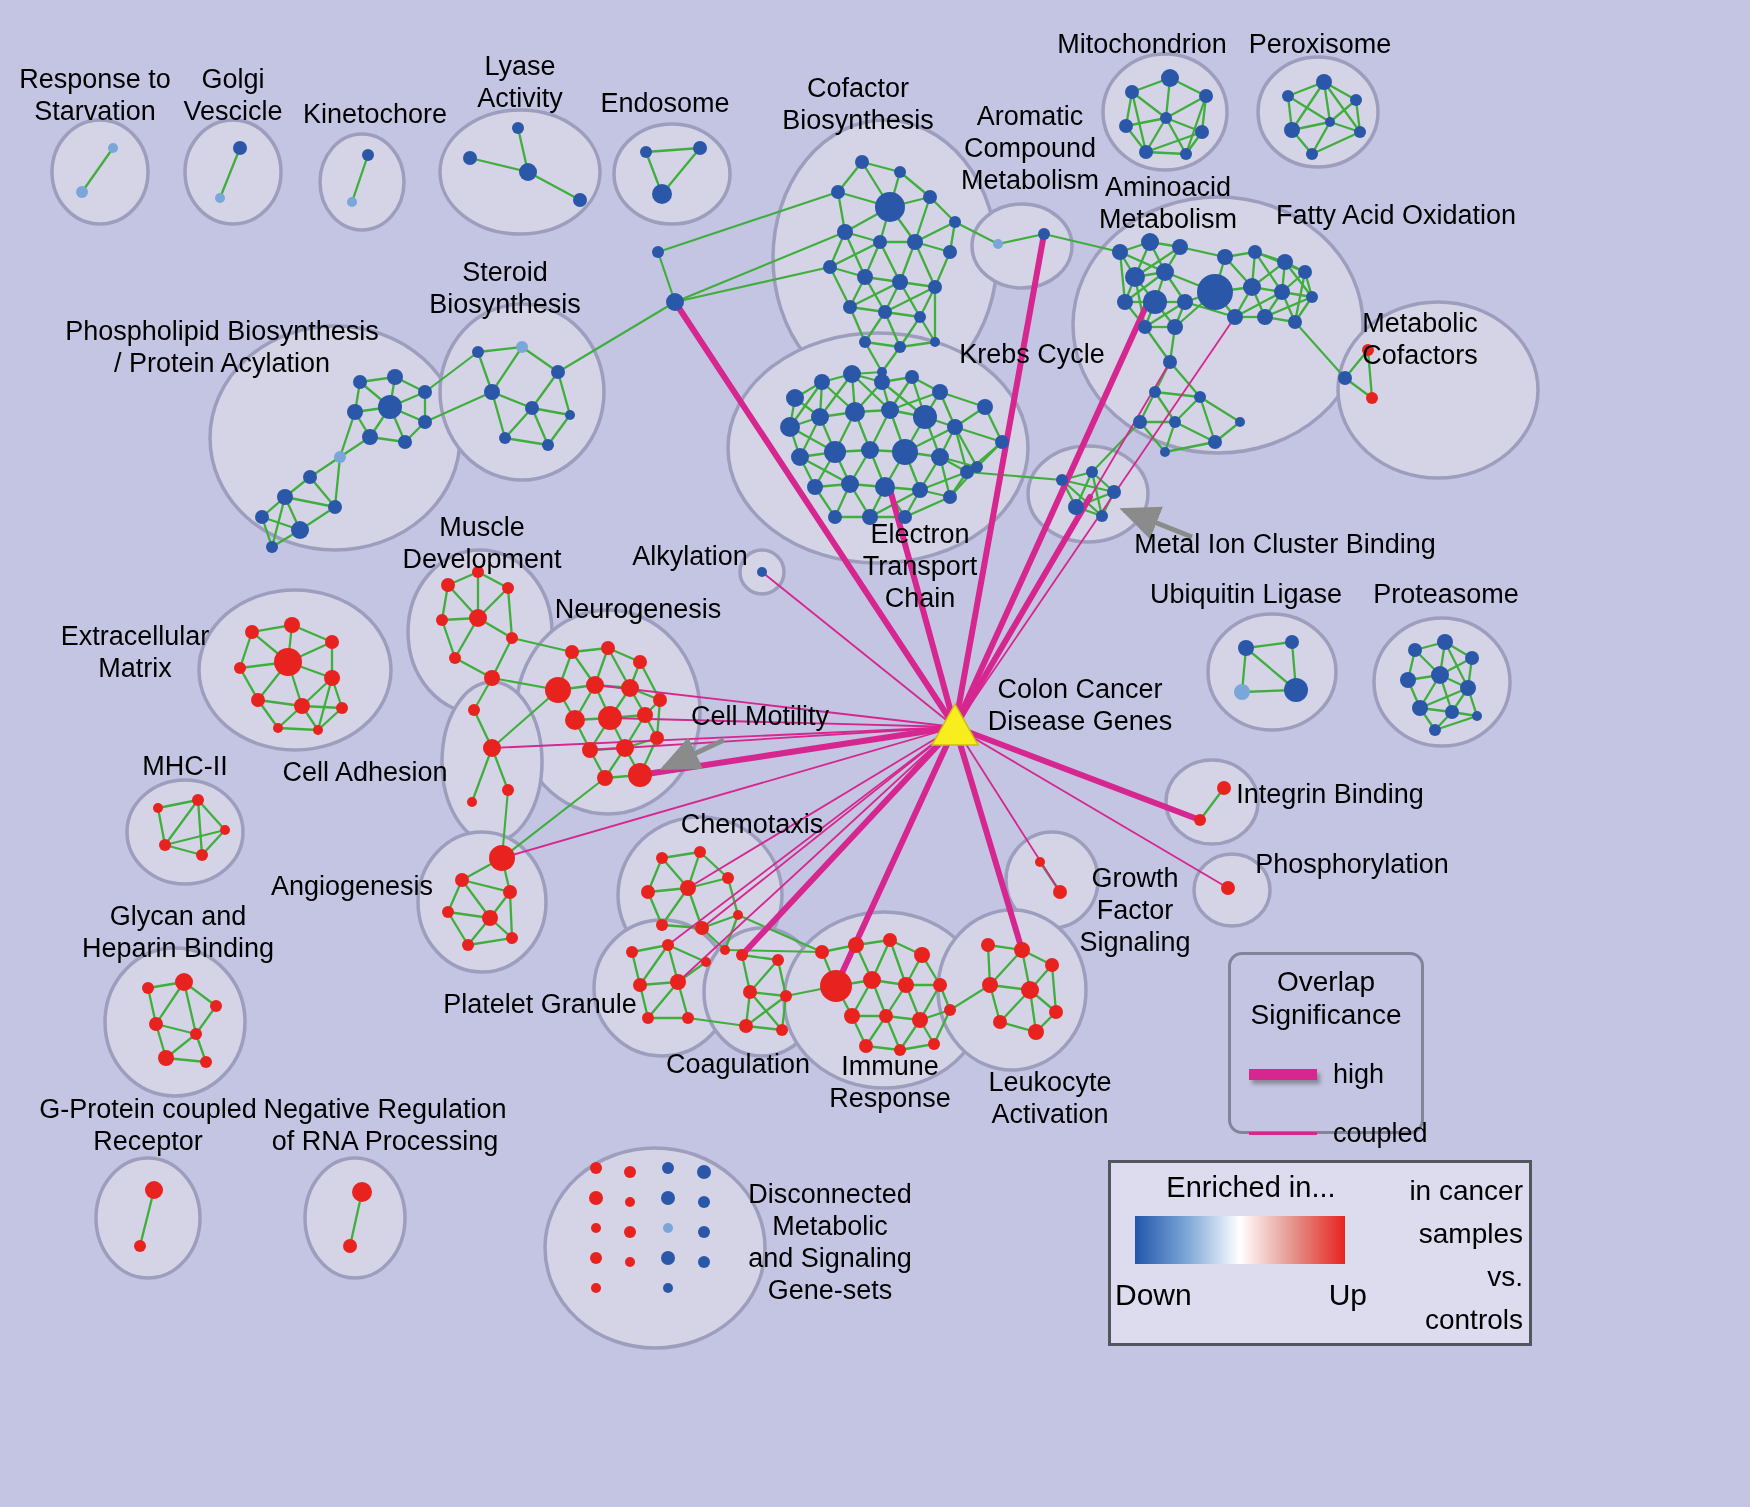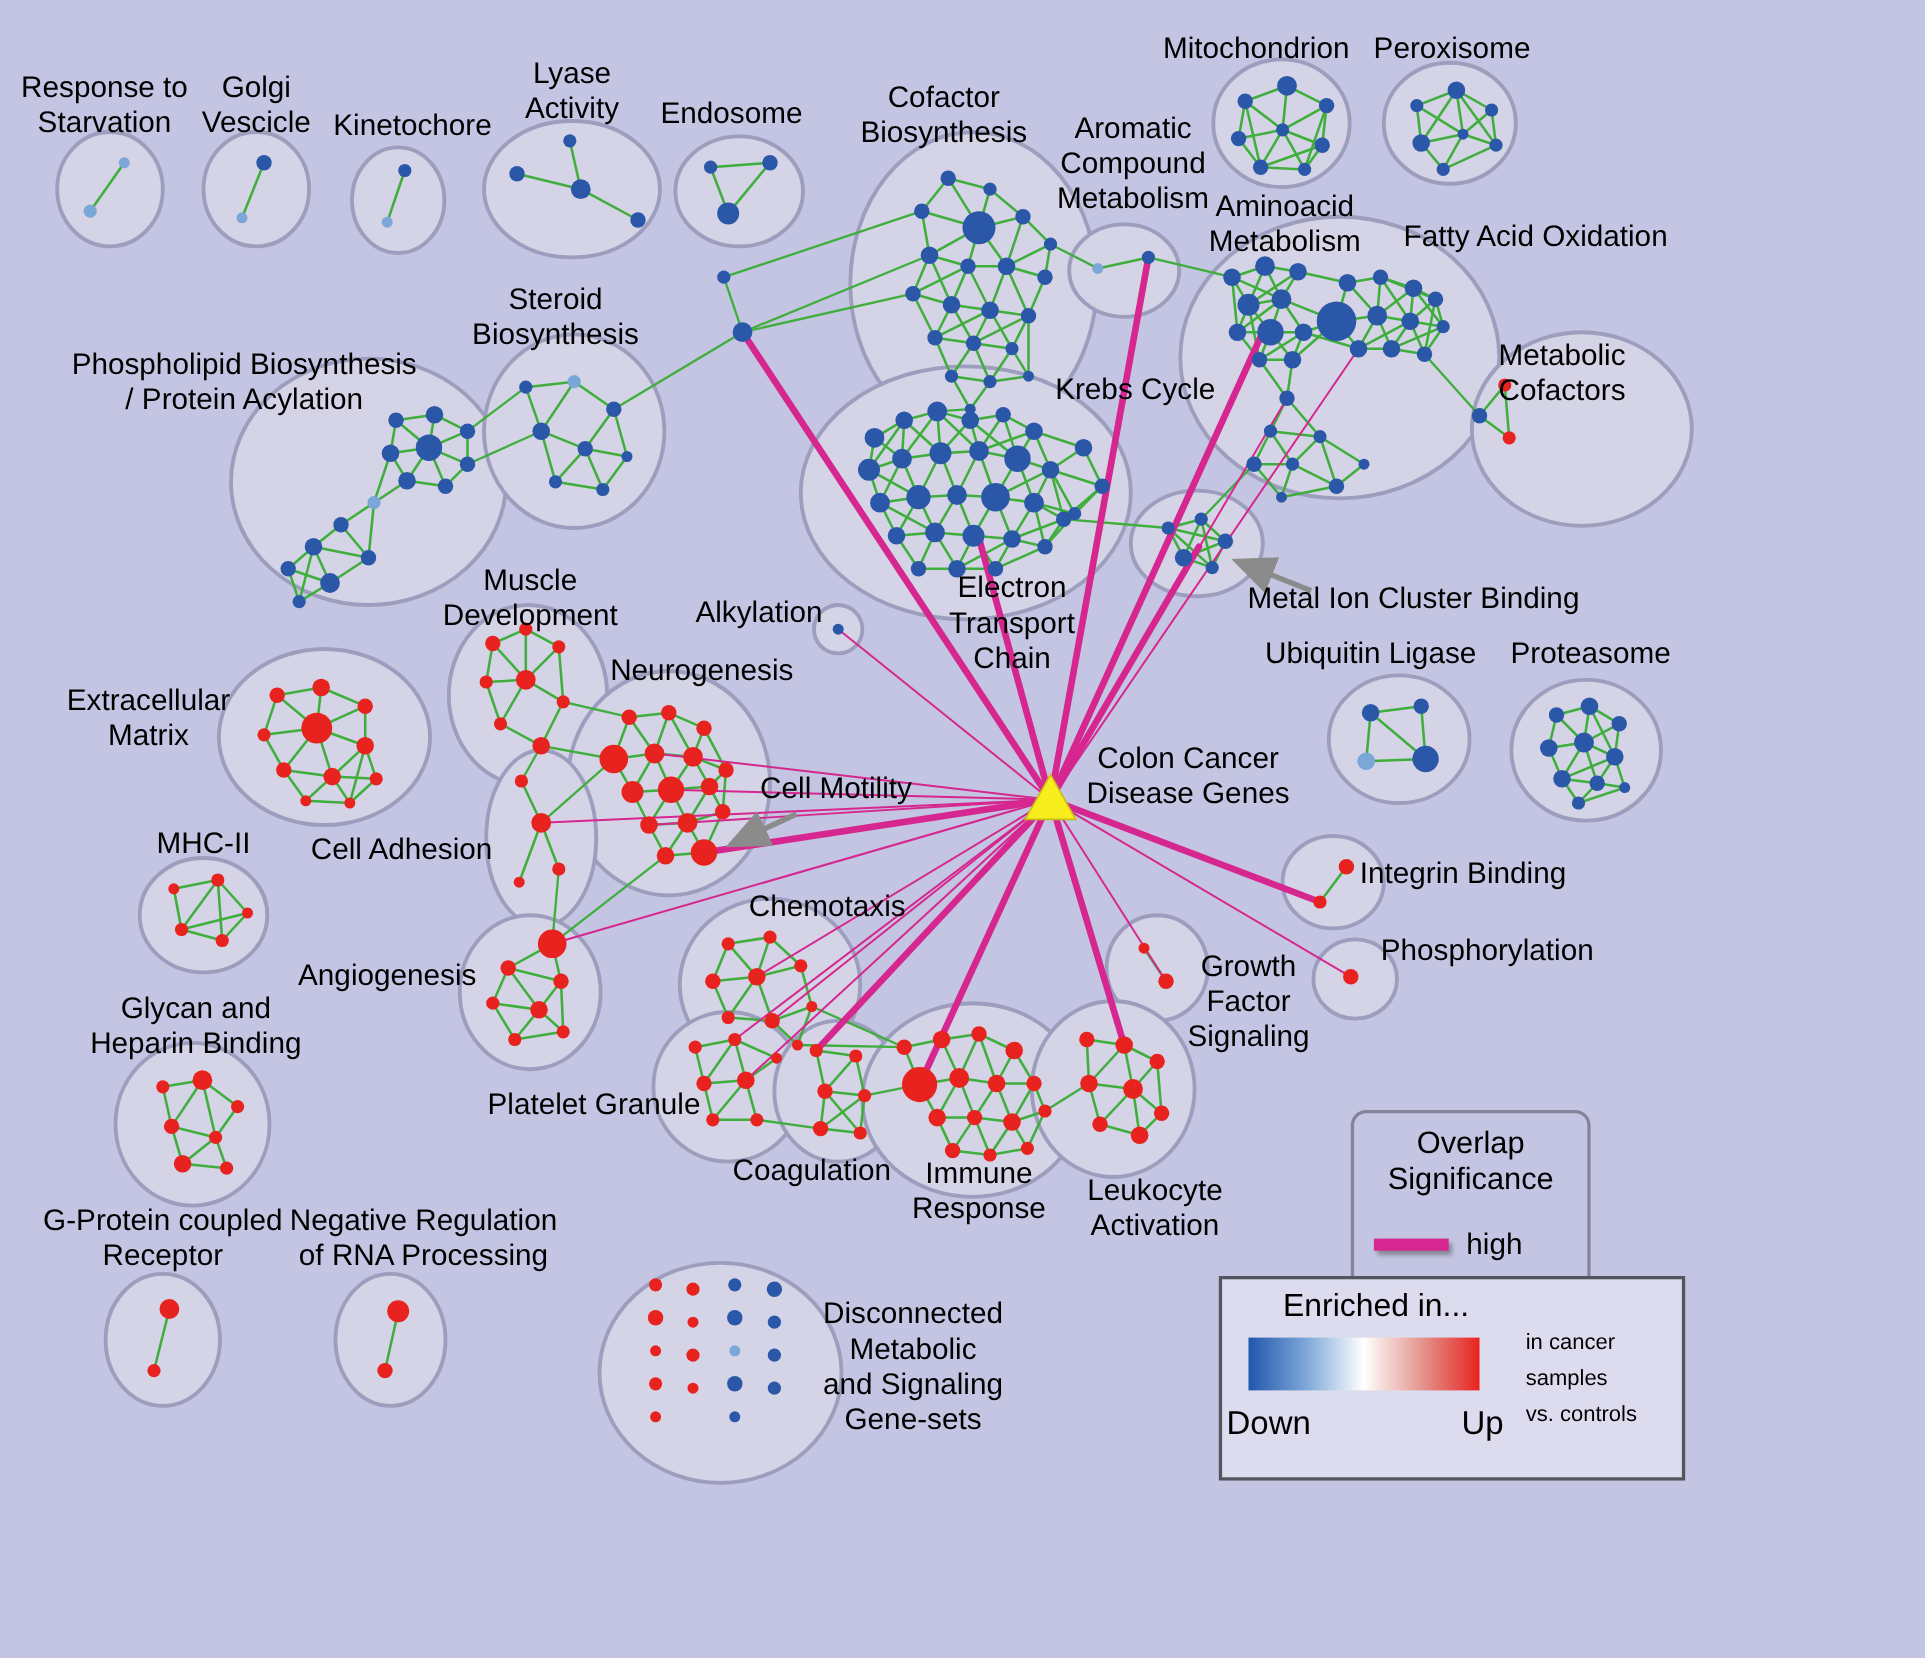--- a/index.html
+++ b/index.html
@@ -5,40 +5,40 @@
   html,body { margin:0; padding:0; }
   .canvas {
     position:relative; width:1750px; height:1507px;
     background:#c4c5e2; overflow:hidden;
     font-family:"Liberation Sans", sans-serif;
   }
   svg#net { position:absolute; left:0; top:0; }
   .lbl { font-family:"Liberation Sans", sans-serif; font-size:27px; fill:#000; }
   .legend { position:absolute; box-sizing:border-box; color:#000; }
   .legend-overlap {
-    left:1228px; top:1009px; width:218px; height:182px;
+    left:1228px; top:952px; width:196px; height:182px;
     border:3px solid #83839a; border-radius:14px;
     padding:10px 12px; background:transparent;
   }
   .legend-title { font-size:28px; text-align:center; line-height:33px; white-space:pre-line; }
   .legend-row { display:flex; align-items:center; gap:16px; margin-top:28px; padding-left:6px; }
   .swatch-high { width:68px; height:11px; box-shadow:3px 4px 4px rgba(60,60,60,0.45); flex:0 0 auto; }
   .swatch-mod  { width:68px; height:3px;  flex:0 0 auto; }
   .legend-row .lab { font-size:27px; }
   .legend-enriched {
     left:1108px; top:1160px; width:424px; height:186px;
     border:3px solid #55555f; background:#dcdcee;
     padding:6px 4px; display:flex; flex-direction:column;
   }
   .enriched-body { display:flex; flex:1; }
   .grad-col { width:272px; display:flex; flex-direction:column; }
   .grad-title { font-size:29px; text-align:center; margin-top:2px; }
   .gradient-bar { width:210px; height:48px; margin:12px 0 0 20px; }
   .grad-labels { display:flex; justify-content:space-between; width:252px; margin-top:14px; font-size:30px; }
-  .enriched-note { flex:1; text-align:left; align-self:center; font-size:20px; line-height:33px; white-space:pre-line; padding-right:2px; }
+  .enriched-note { flex:1; text-align:right; align-self:center; font-size:28px; line-height:43px; white-space:pre-line; padding-right:2px; }
 </style>
 </head>
 <body>
 
 <div class="canvas" id="canvas" style="background: rgb(196, 197, 226);">
   <svg id="net" width="1750" height="1507">
       <defs>
         <marker id="ah" markerWidth="9" markerHeight="8" refX="7" refY="3.5" orient="auto" markerUnits="strokeWidth">
           <path d="M0,0 L8,3.5 L0,7 Z" fill="#8b8b8b"></path>
         </marker>

